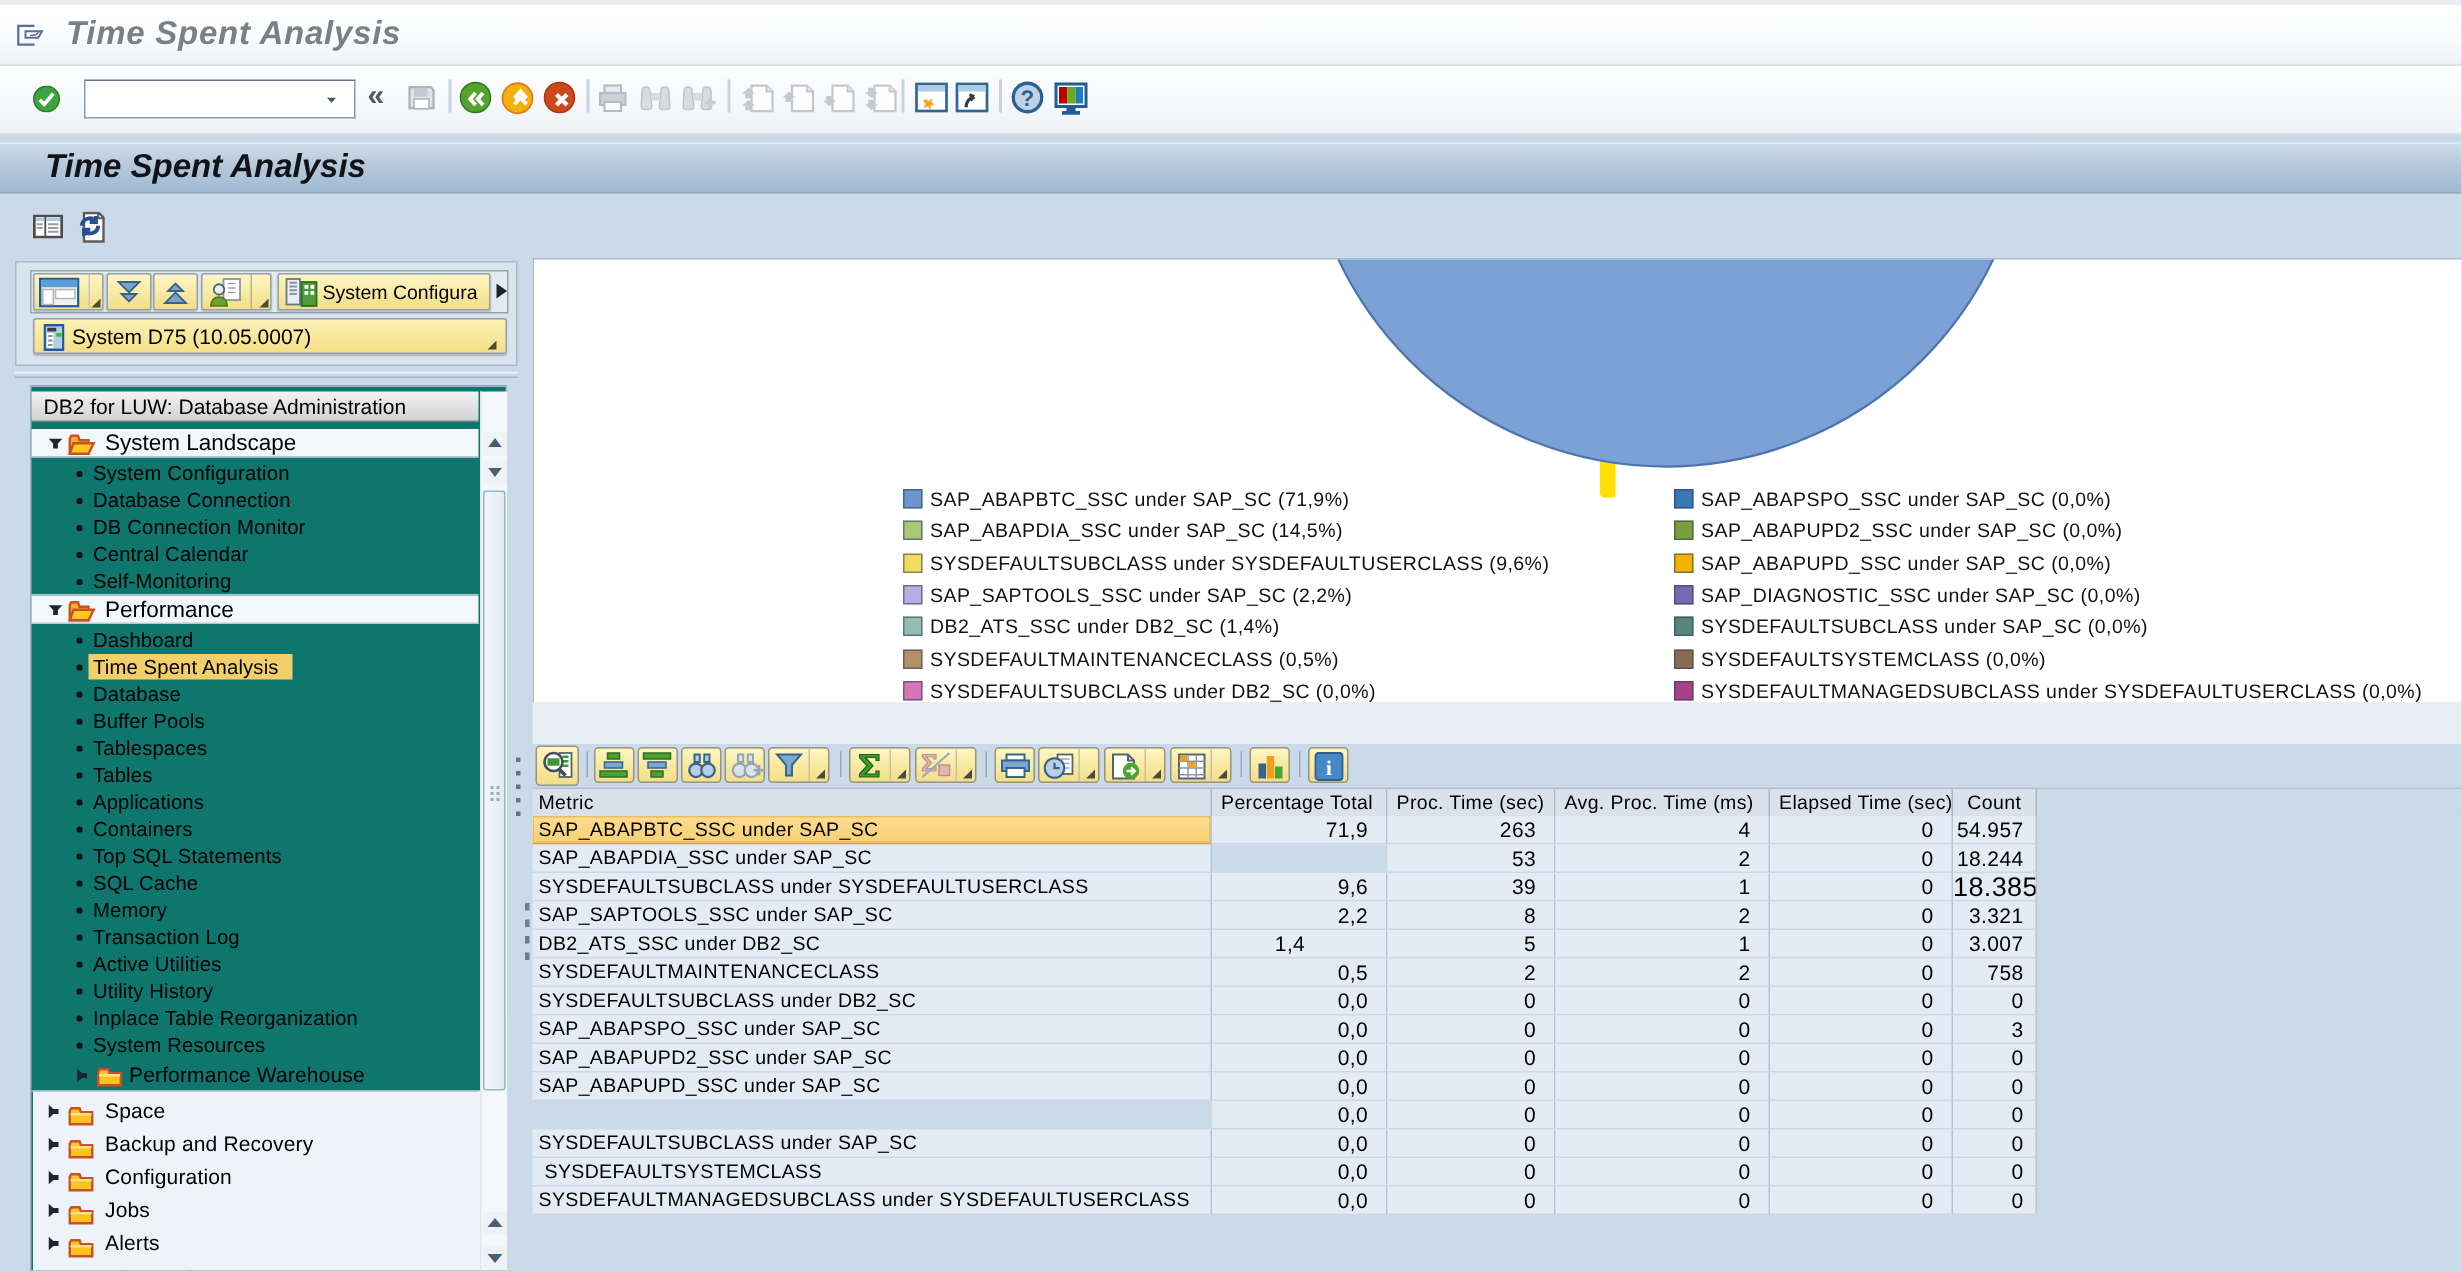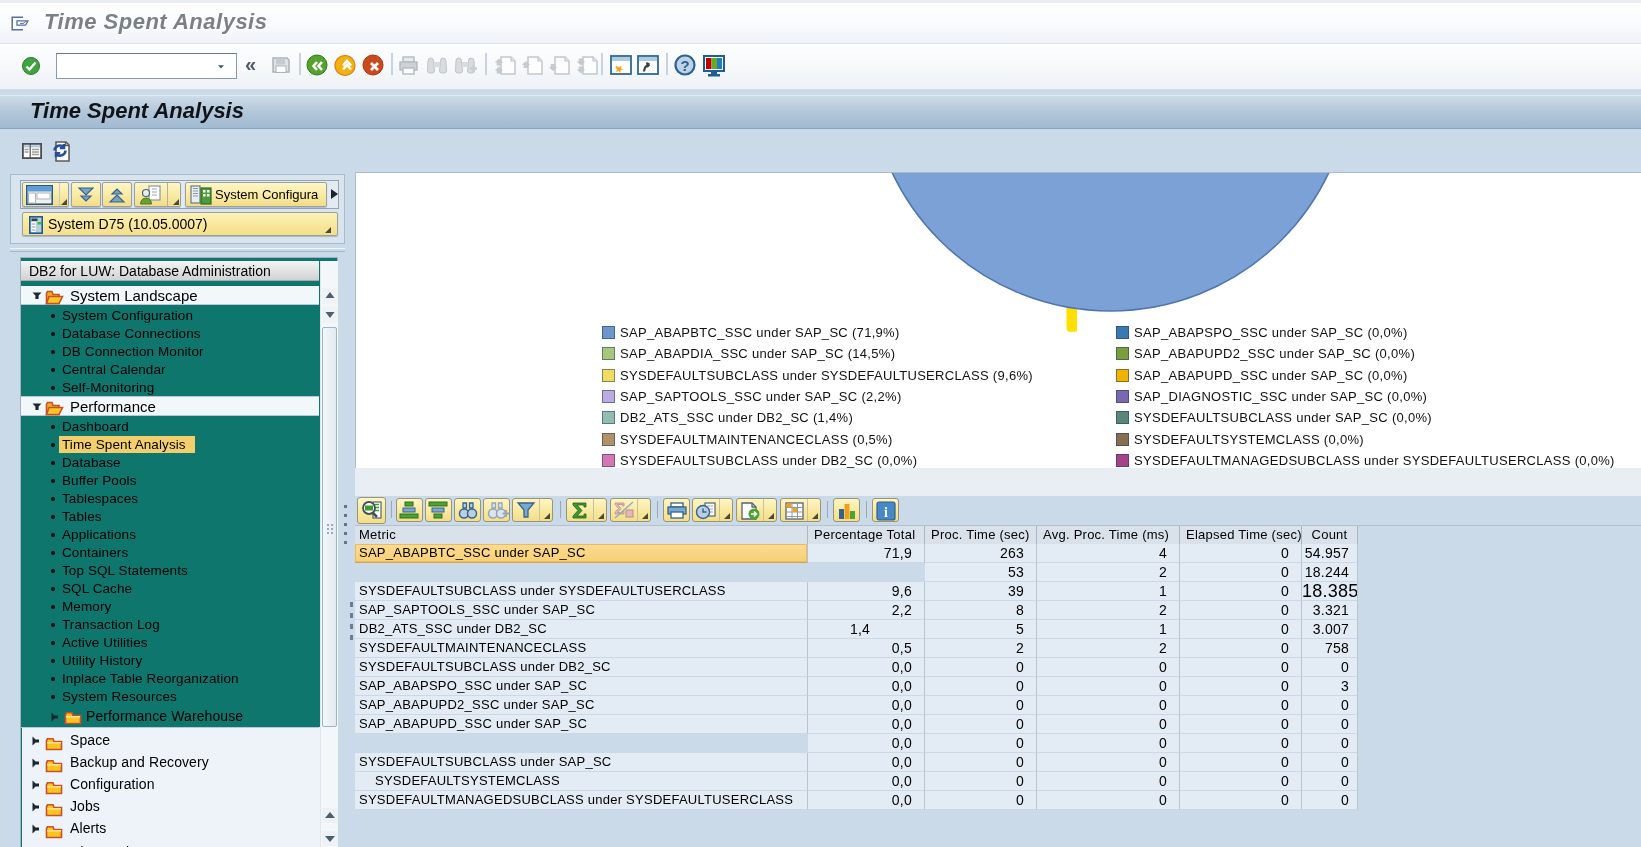--- a/index.html
+++ b/index.html
@@ -320,21 +320,21 @@
             <path d="M4 6.5 L17.5 6.5 L14 13.5 L1.5 13.5 Z" fill="#fdc823" stroke="#c8502a" stroke-width="1.6"></path>
           </svg></span>
         <span class="tritem" style="left:49px">System Landscape</span>
       </div>
       <div class="trow" style="top:49px;font-size:13.5px">
         <span class="bullet"></span>
         <span class="tritem">System Configuration</span>
       </div>
       <div class="trow" style="top:67px;font-size:13.5px">
         <span class="bullet"></span>
-        <span class="tritem">Database Connections</span>
+        <span class="tritem">Database Connection</span>
       </div>
       <div class="trow" style="top:85px;font-size:13.5px">
         <span class="bullet"></span>
         <span class="tritem">DB Connection Monitor</span>
       </div>
       <div class="trow" style="top:103px;font-size:13.5px">
         <span class="bullet"></span>
         <span class="tritem">Central Calendar</span>
       </div>
       <div class="trow" style="top:121px;font-size:13.5px">
@@ -674,20 +674,21 @@
   <div id="tbody">
       <div class="drow" style="top:19px">
         <div class="dcell" style="left:0px;width:453px;padding-left:4px;background:linear-gradient(#fcdc92,#f8cf74);border-bottom-color:#d9a348;box-shadow:inset 0 0 0 1px #e8bc66;">SAP_ABAPBTC_SSC under SAP_SC</div>
         <div class="dcell" style="left:453px;width:117px;padding-right:12px;text-align:right;font-size:14px;line-height:19px;">71,9</div>
         <div class="dcell" style="left:570px;width:112px;padding-right:12px;text-align:right;font-size:14px;line-height:19px;">263</div>
         <div class="dcell" style="left:682px;width:143px;padding-right:12px;text-align:right;font-size:14px;line-height:19px;">4</div>
         <div class="dcell" style="left:825px;width:122px;padding-right:12px;text-align:right;font-size:14px;line-height:19px;">0</div>
         <div class="dcell" style="left:947px;width:56px;padding-right:8px;text-align:right;font-size:14px;line-height:19px;">54.957</div>
       </div>
       <div class="drow" style="top:38px">
+        <div class="dcell" style="left:0px;width:453px;padding-left:4px;">SAP_ABAPDIA_SSC under SAP_SC</div>
         <div class="dcell" style="left:453px;width:117px;padding-right:12px;text-align:right;font-size:14px;line-height:19px;margin-top:36px;">14,5</div>
         <div class="dcell" style="left:570px;width:112px;padding-right:12px;text-align:right;font-size:14px;line-height:19px;">53</div>
         <div class="dcell" style="left:682px;width:143px;padding-right:12px;text-align:right;font-size:14px;line-height:19px;">2</div>
         <div class="dcell" style="left:825px;width:122px;padding-right:12px;text-align:right;font-size:14px;line-height:19px;">0</div>
         <div class="dcell" style="left:947px;width:56px;padding-right:8px;text-align:right;font-size:14px;line-height:19px;">18.244</div>
       </div>
       <div class="drow" style="top:57px">
         <div class="dcell" style="left:0px;width:453px;padding-left:4px;">SYSDEFAULTSUBCLASS under SYSDEFAULTUSERCLASS</div>
         <div class="dcell" style="left:453px;width:117px;padding-right:12px;text-align:right;font-size:14px;line-height:19px;">9,6</div>
         <div class="dcell" style="left:570px;width:112px;padding-right:12px;text-align:right;font-size:14px;line-height:19px;">39</div>
@@ -760,21 +761,21 @@
       </div>
       <div class="drow" style="top:228px">
         <div class="dcell" style="left:0px;width:453px;padding-left:4px;">SYSDEFAULTSUBCLASS under SAP_SC</div>
         <div class="dcell" style="left:453px;width:117px;padding-right:12px;text-align:right;font-size:14px;line-height:19px;">0,0</div>
         <div class="dcell" style="left:570px;width:112px;padding-right:12px;text-align:right;font-size:14px;line-height:19px;">0</div>
         <div class="dcell" style="left:682px;width:143px;padding-right:12px;text-align:right;font-size:14px;line-height:19px;">0</div>
         <div class="dcell" style="left:825px;width:122px;padding-right:12px;text-align:right;font-size:14px;line-height:19px;">0</div>
         <div class="dcell" style="left:947px;width:56px;padding-right:8px;text-align:right;font-size:14px;line-height:19px;">0</div>
       </div>
       <div class="drow" style="top:247px">
-        <div class="dcell" style="left:0px;width:453px;padding-left:20px;">SYSDEFAULTSYSTEMCLASS</div>
+        <div class="dcell" style="left:0px;width:453px;padding-left:8px;">SYSDEFAULTSYSTEMCLASS</div>
         <div class="dcell" style="left:453px;width:117px;padding-right:12px;text-align:right;font-size:14px;line-height:19px;">0,0</div>
         <div class="dcell" style="left:570px;width:112px;padding-right:12px;text-align:right;font-size:14px;line-height:19px;">0</div>
         <div class="dcell" style="left:682px;width:143px;padding-right:12px;text-align:right;font-size:14px;line-height:19px;">0</div>
         <div class="dcell" style="left:825px;width:122px;padding-right:12px;text-align:right;font-size:14px;line-height:19px;">0</div>
         <div class="dcell" style="left:947px;width:56px;padding-right:8px;text-align:right;font-size:14px;line-height:19px;">0</div>
       </div>
       <div class="drow" style="top:266px">
         <div class="dcell" style="left:0px;width:453px;padding-left:4px;">SYSDEFAULTMANAGEDSUBCLASS under SYSDEFAULTUSERCLASS</div>
         <div class="dcell" style="left:453px;width:117px;padding-right:12px;text-align:right;font-size:14px;line-height:19px;">0,0</div>
         <div class="dcell" style="left:570px;width:112px;padding-right:12px;text-align:right;font-size:14px;line-height:19px;">0</div>

